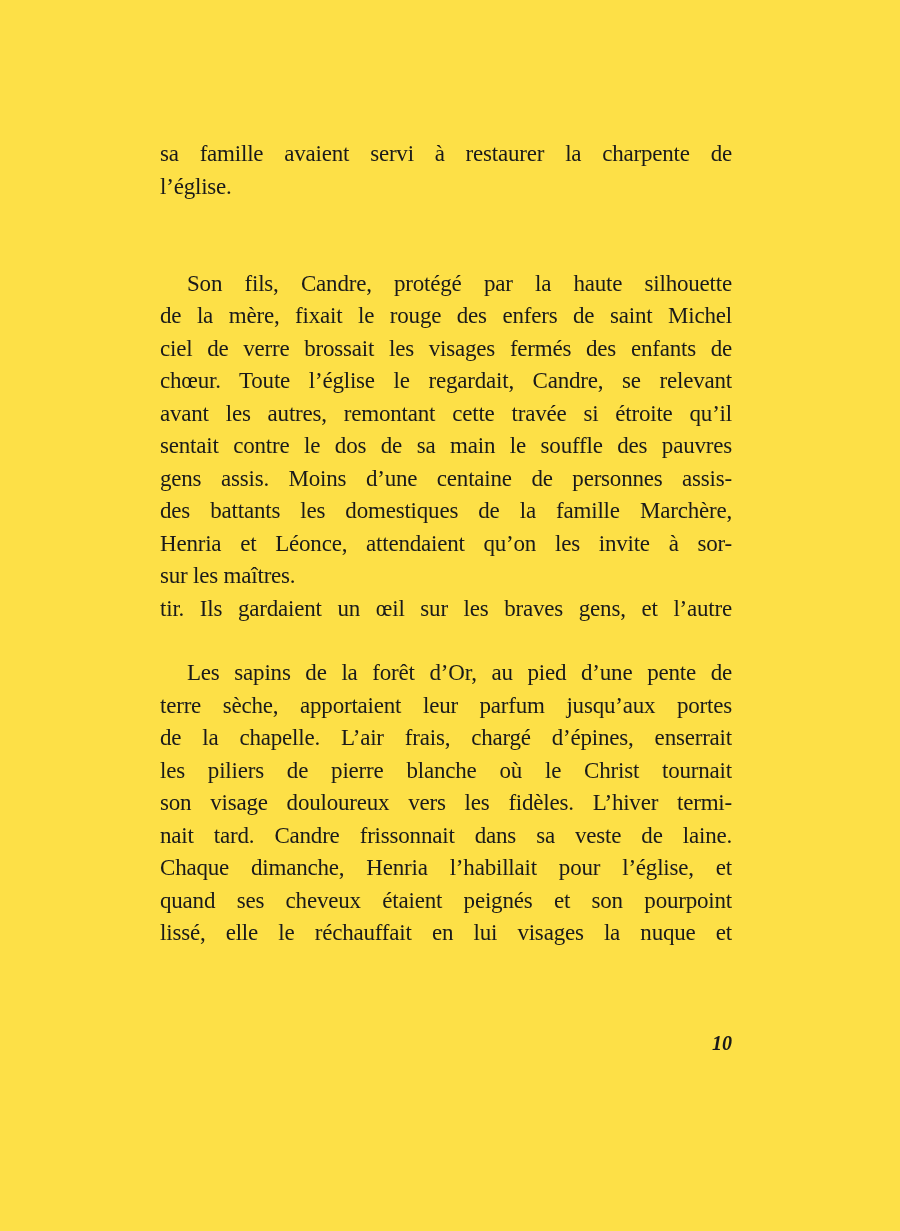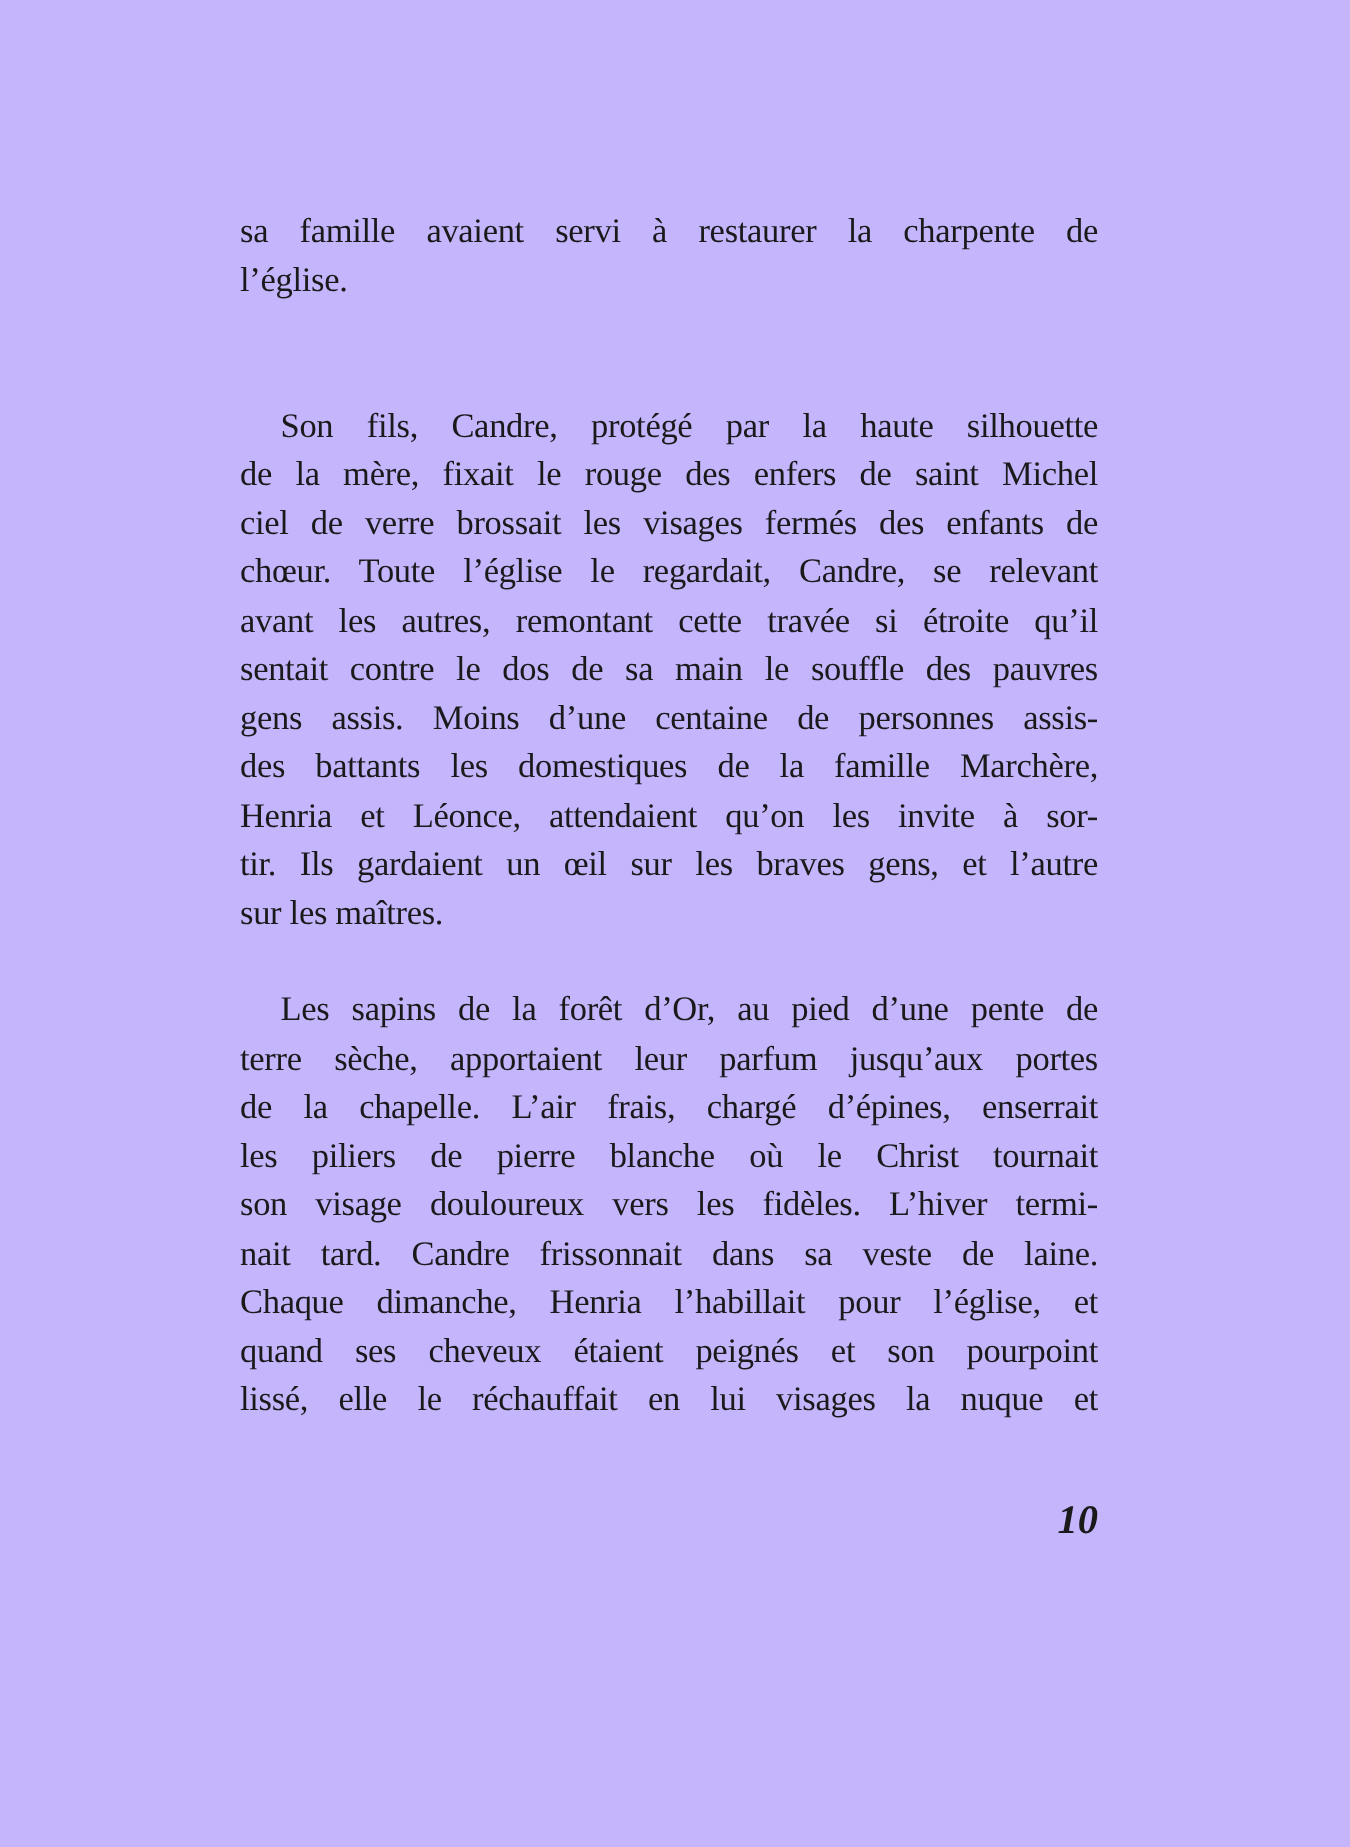--- a/index.html
+++ b/index.html
@@ -10,21 +10,21 @@
     width: 900px;
     height: 1231px;
     background: #ffffff;
     position: relative;
     overflow: hidden;
     font-family: "Liberation Serif", serif;
   }
   .book-page {
     position: absolute;
     inset: 0;
-    background: #c4b5fd;
+    background: #fde047;
   }
   .text-block {
     position: absolute;
     left: 160px;
     top: 138px;
     width: 572px;
     color: #1a1a1a;
     font-size: 23px;
     line-height: 32.5px;
     letter-spacing: -0.2px;
@@ -42,25 +42,25 @@
   .line.indent {
     text-indent: 27px;
     margin-top: 32px;
   }
   .para-gap {
     height: 32.5px;
   }
   .page-number {
     position: absolute;
     left: 160px;
-    top: 998px;
+    top: 1032px;
     width: 572px;
     text-align: right;
     font-family: "Liberation Serif", serif;
-    font-size: 27px;
+    font-size: 20px;
     font-weight: bold;
     font-style: italic;
     color: #1a1a1a;
   }
 </style>
 </head>
 <body>
 
 <div class="book-page">
 
@@ -76,22 +76,22 @@
     <div>
       <div class="line indent">Son fils, Candre, protégé par la haute silhouette</div>
       <div class="line">de la mère, fixait le rouge des enfers de saint Michel</div>
       <div class="line">ciel de verre brossait les visages fermés des enfants de</div>
       <div class="line">chœur. Toute l’église le regardait, Candre, se relevant</div>
       <div class="line">avant les autres, remontant cette travée si étroite qu’il</div>
       <div class="line">sentait contre le dos de sa main le souffle des pauvres</div>
       <div class="line">gens assis. Moins d’une centaine de personnes assis-</div>
       <div class="line">des battants les domestiques de la famille Marchère,</div>
       <div class="line">Henria et Léonce, attendaient qu’on les invite à sor-</div>
+      <div class="line lastline">sur les maîtres.</div>
       <div class="line">tir. Ils gardaient un œil sur les braves gens, et l’autre</div>
-      <div class="line lastline">sur les maîtres.</div>
     </div>
 
     <div>
       <div class="line indent">Les sapins de la forêt d’Or, au pied d’une pente de</div>
       <div class="line">terre sèche, apportaient leur parfum jusqu’aux portes</div>
       <div class="line">de la chapelle. L’air frais, chargé d’épines, enserrait</div>
       <div class="line">les piliers de pierre blanche où le Christ tournait</div>
       <div class="line">son visage douloureux vers les fidèles. L’hiver termi-</div>
       <div class="line">nait tard. Candre frissonnait dans sa veste de laine.</div>
       <div class="line">Chaque dimanche, Henria l’habillait pour l’église, et</div>

